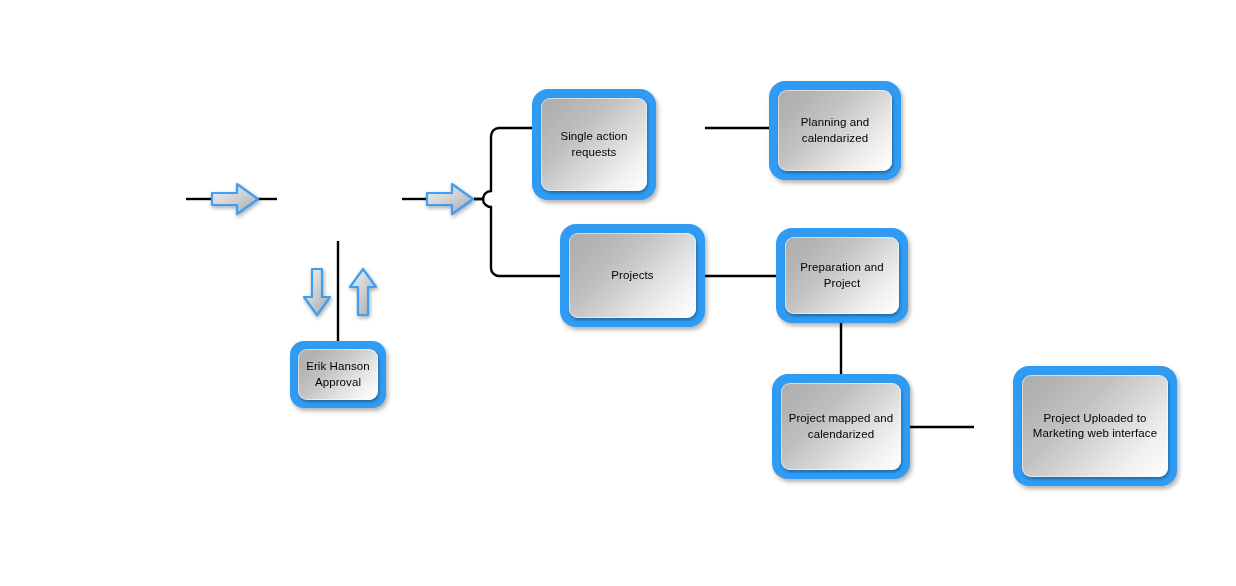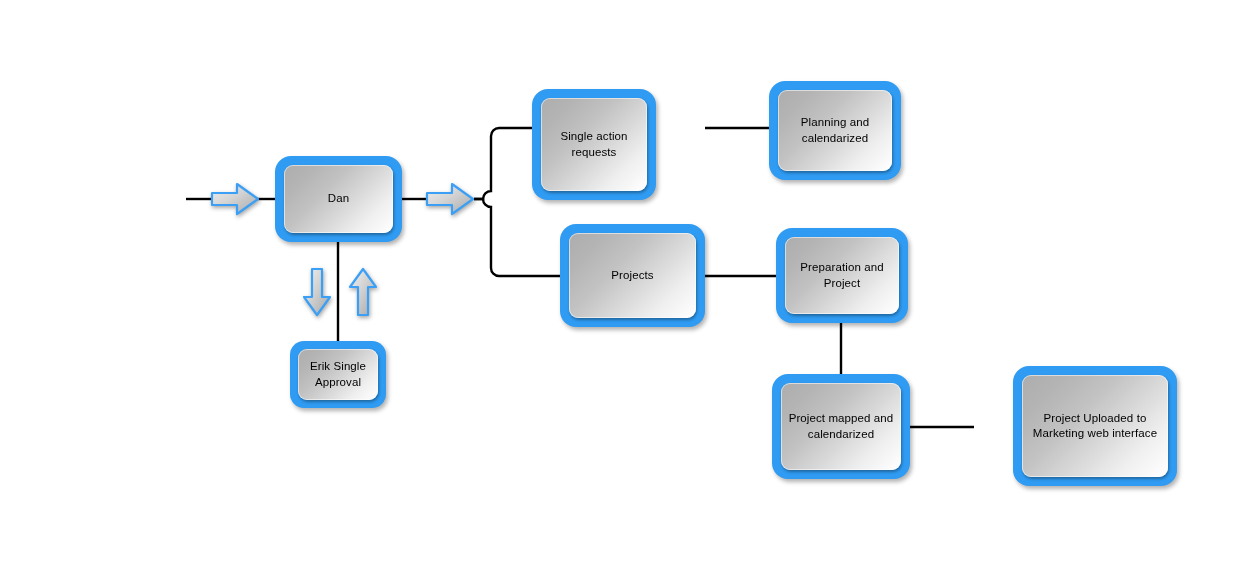--- a/index.html
+++ b/index.html
@@ -139,29 +139,24 @@
       <linearGradient id="ga4" x1="0" y1="0" x2="1" y2="1">
         <stop offset="0%" stop-color="#f2f2f2"></stop>
         <stop offset="45%" stop-color="#d2d2d2"></stop>
         <stop offset="100%" stop-color="#a6a6a6"></stop>
       </linearGradient>
     </defs>
     <path d="M16 3 L29 21 L21 21 L21 49 L11 49 L11 21 L3 21 Z" fill="url(#ga4)" stroke="#3ba0f5" stroke-width="2.2" stroke-linejoin="round"></path>
   </svg>
 
 
-  <div class="node" style="left:275px; top:156px; width:127px; height:86px;">
-    <div class="inner">
-      <span class="label">Dan</span>
-    </div>
-  </div>
 
   <div class="node" style="left:290px; top:341px; width:96px; height:67px; border-radius:14px; padding:8px;">
     <div class="inner">
-      <span class="label">Erik Single
+      <span class="label">Erik Hanson
 Approval</span>
     </div>
   </div>
 
   <div class="node" style="left:532px; top:73px; width:124px; height:111px;margin-top:16px;">
     <div class="inner">
       <span class="label">Single action requests</span>
     </div>
   </div>
 

